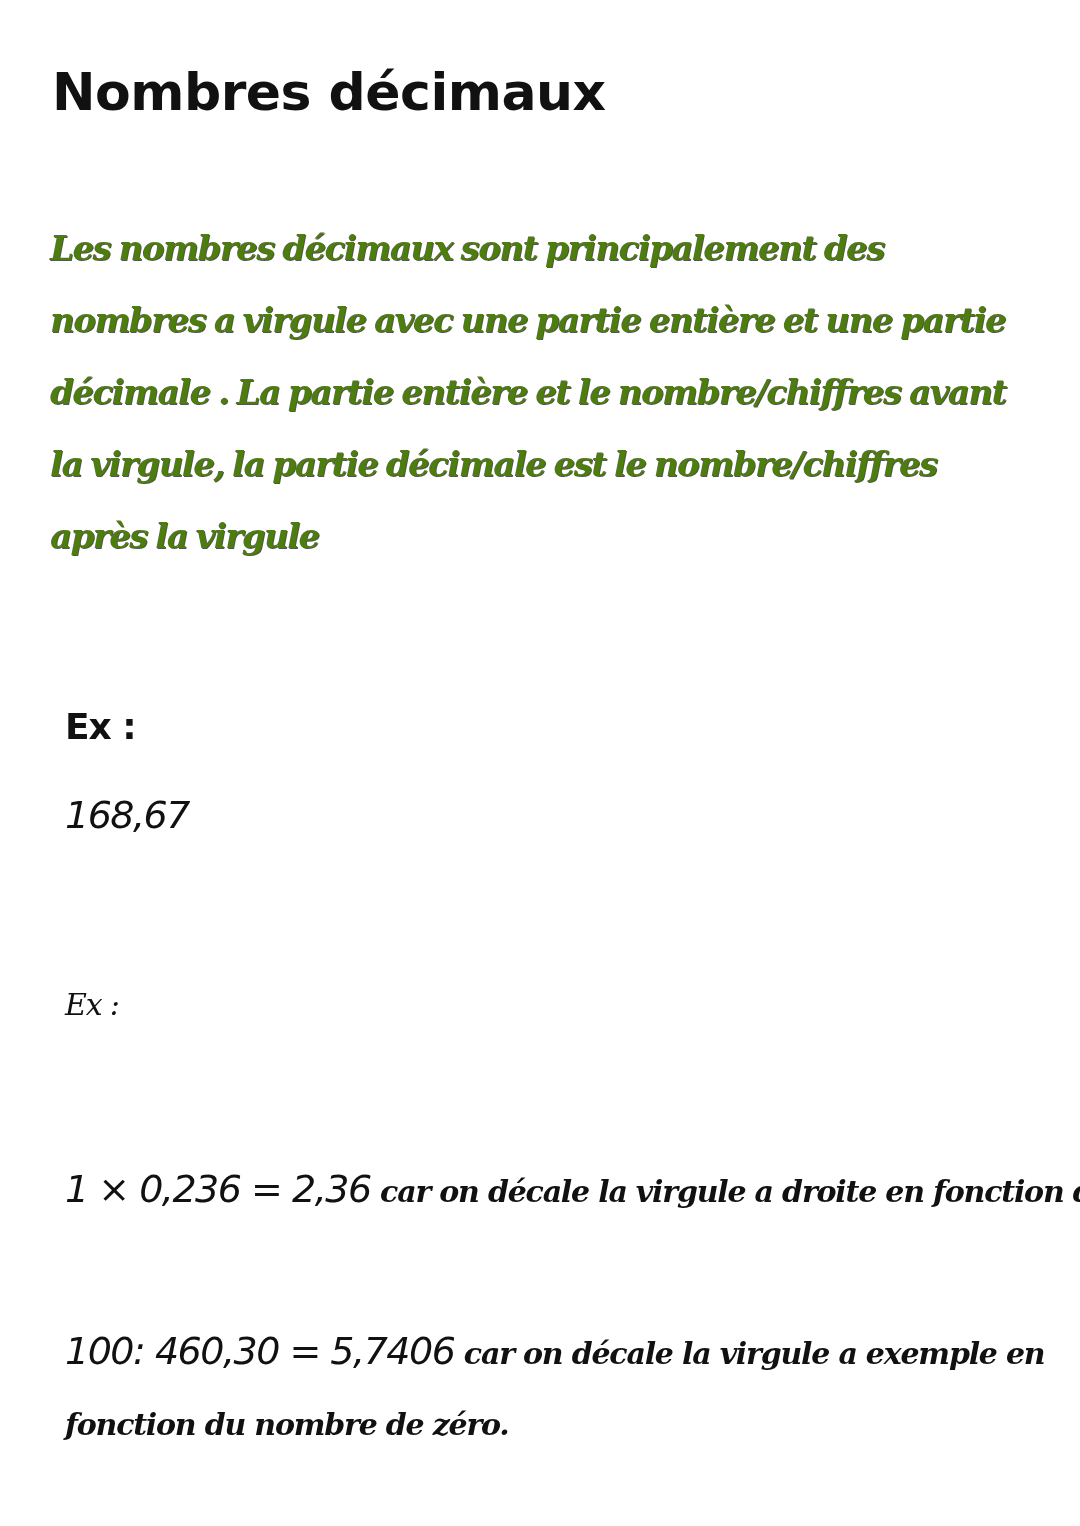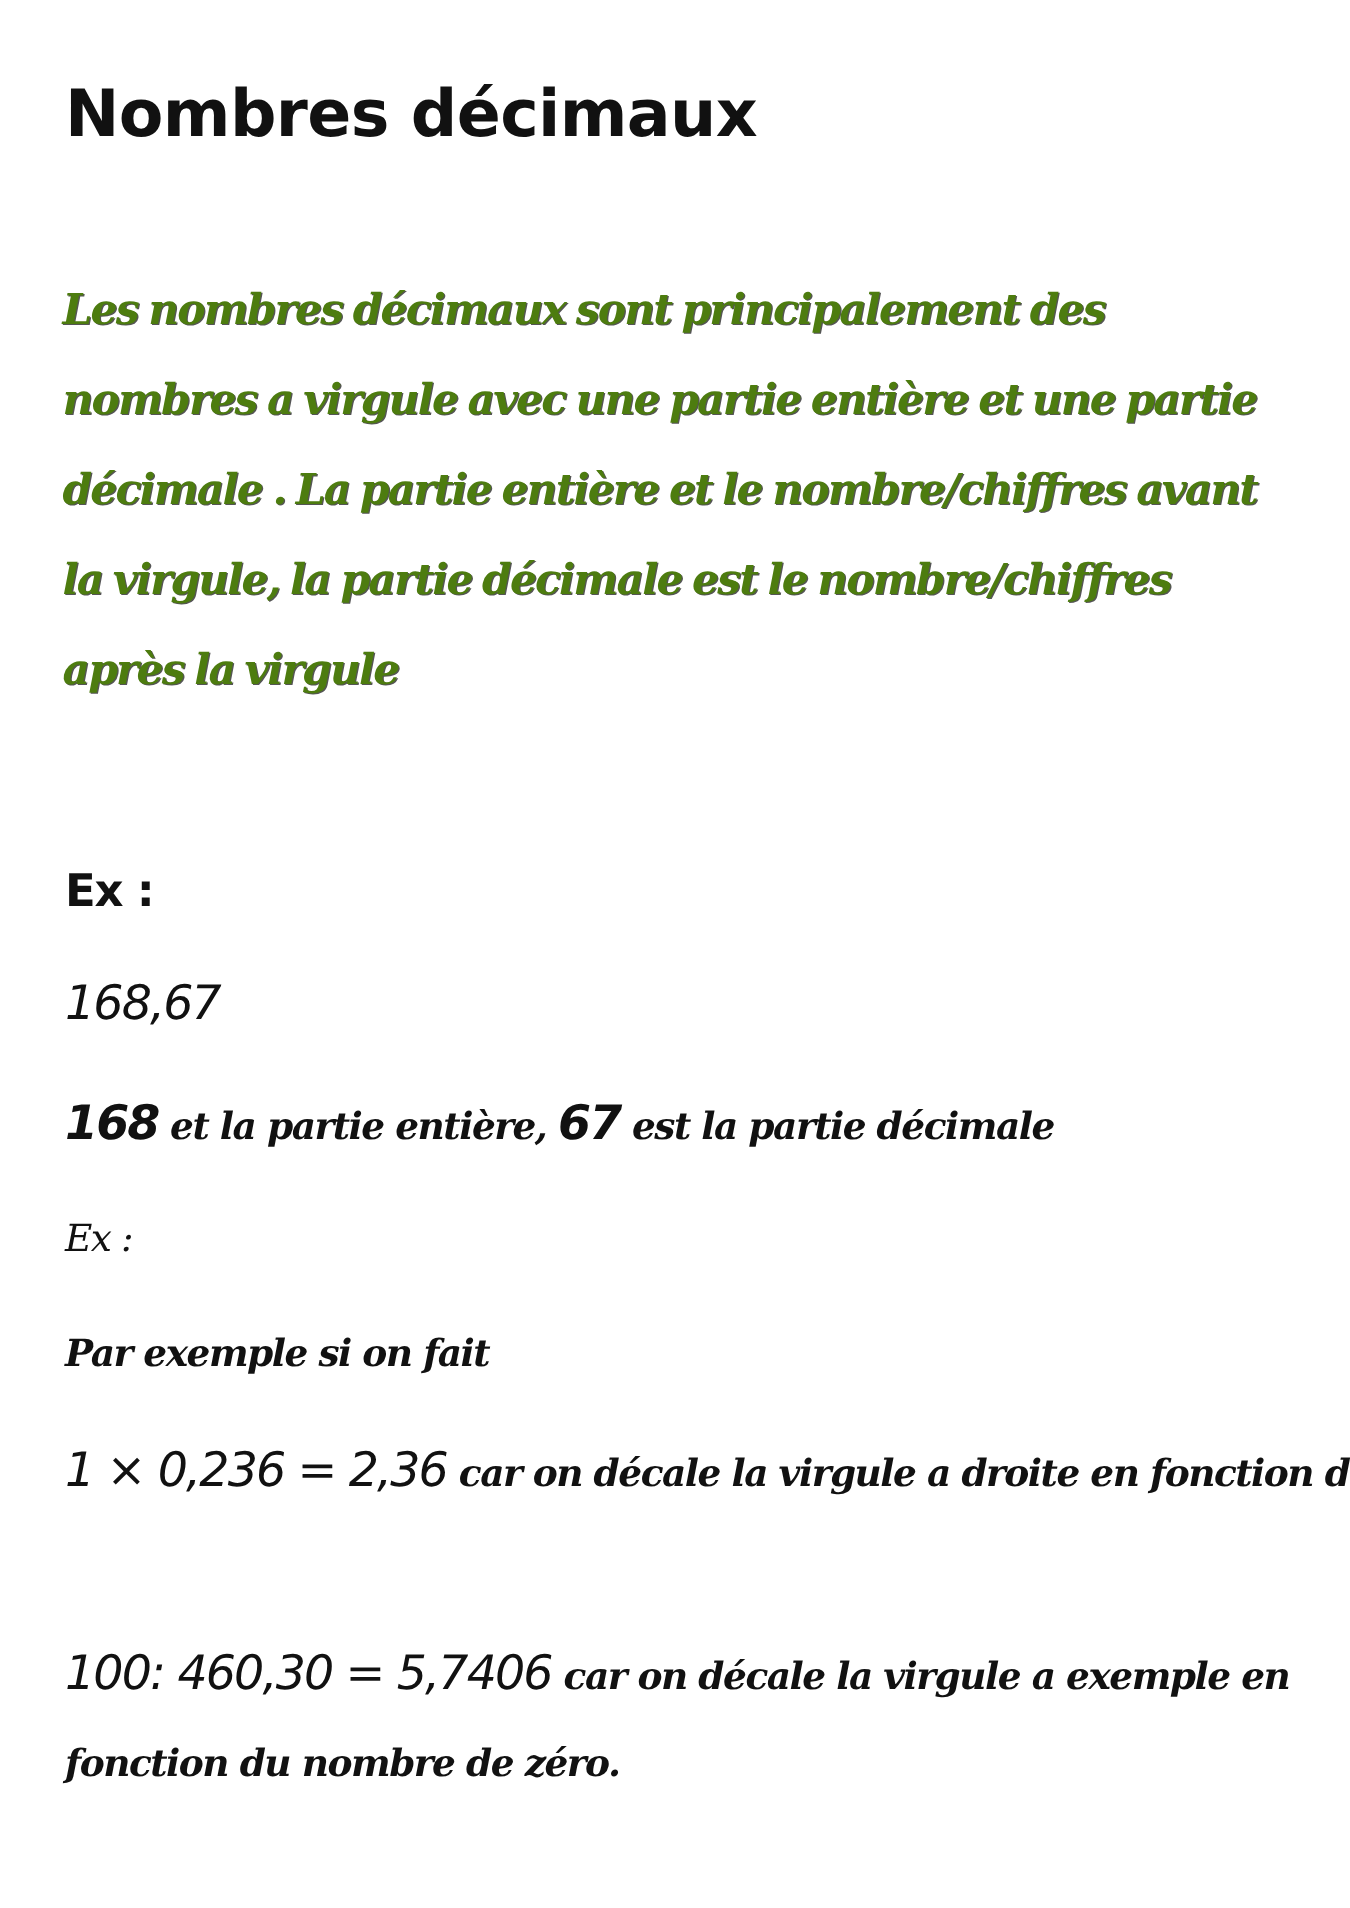--- a/index.html
+++ b/index.html
@@ -42,21 +42,21 @@
       font-size: 34px;
       line-height: 72px;
       letter-spacing: -1.5px;
       word-spacing: -2px;
       color: #4d7c0f;
       text-shadow: 1px 1px 0 #555;
     }
     .line {
       position: absolute;
       left: 52px;
-      margin: 0;
+      margin: 13px;
       white-space: nowrap;
       font-family: "DejaVu Serif", serif;
       font-style: italic;
       font-size: 33px;
       line-height: 44px;
       letter-spacing: -1px;
       color: #111;
     }
     .ex-label-bold {
       font-family: "DejaVu Sans", sans-serif;
@@ -83,31 +83,23 @@
 <div class="page">
 
   <h1 class="title">Nombres décimaux</h1>
 
   <p class="intro">Les nombres décimaux sont principalement des nombres a virgule avec une partie entière et une partie décimale . La partie entière et le nombre/chiffres  avant la virgule, la partie décimale est le nombre/chiffres après la virgule</p>
 
   <p class="line ex-label-bold" style="top:692px;">Ex :</p>
 
   <p class="line num" style="top:780px;">168,67</p>
 
-  <p class="line small-script" style="top:876px;">
-    <span class="num">168</span>
-    
-    <span>et la partie entière,</span>
-    <span class="num">67</span>
-    <span>est la partie décimale</span>
-  </p>
 
   <p class="line small-script" style="top:970px; font-weight:normal;">Ex :</p>
 
-  <p class="line small-script" style="top:1062px;">Par exemple si on fait</p>
 
   <p class="line" style="top:1154px;">
     <span class="num">1 × 0,236 = 2,36</span>
     <span class="small-script">car on décale la virgule a droite en fonction du</span>
   </p>
 
   <p class="line" style="top:1316px;">
     <span class="num">100: 460,30 = 5,7406</span>
     <span class="small-script">car on décale la virgule a exemple en</span>
   </p>

